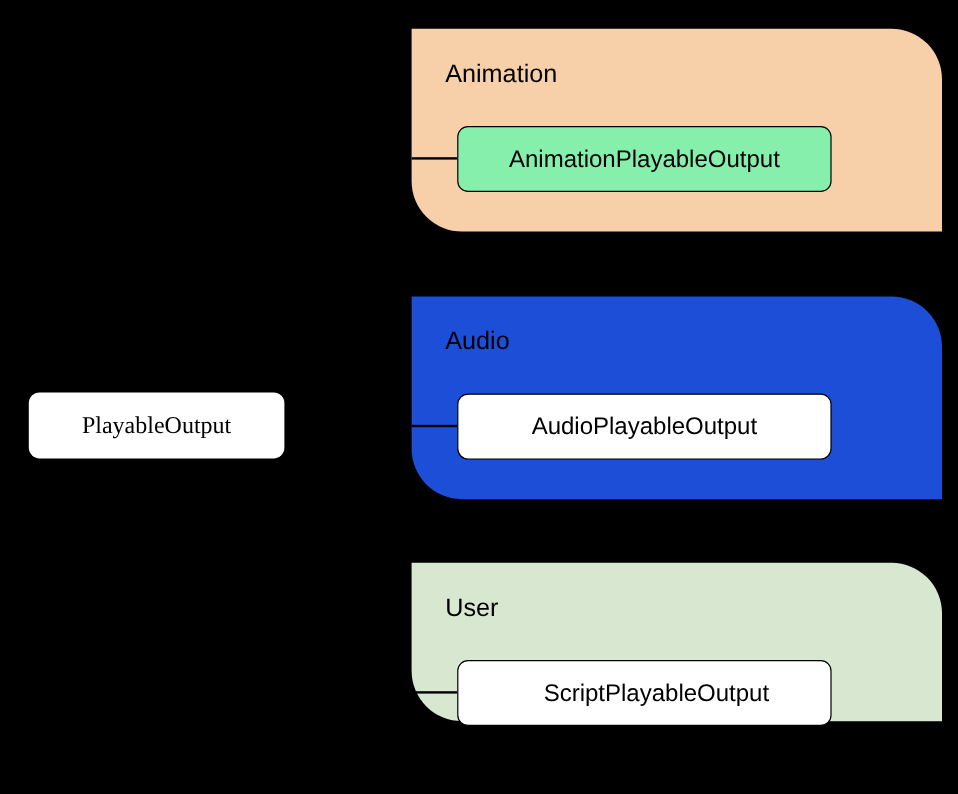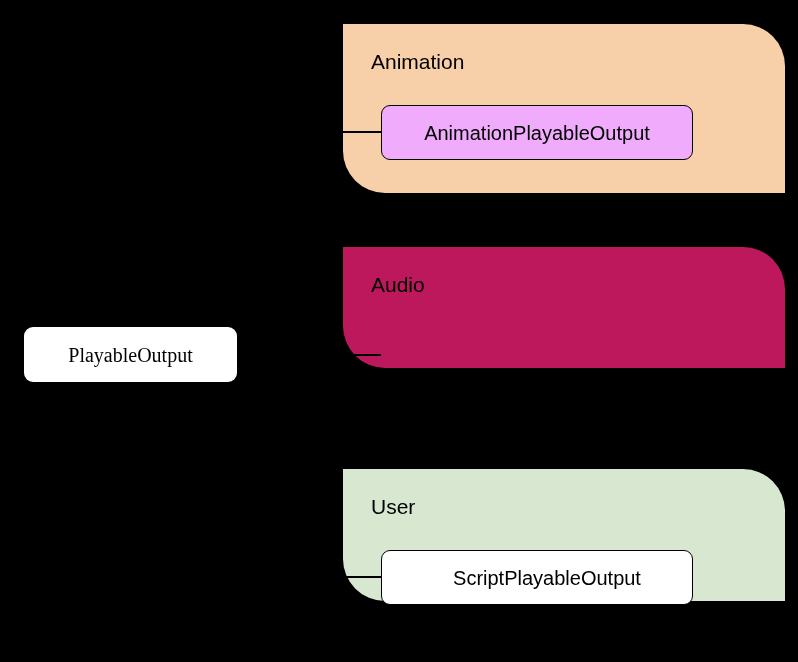--- a/index.html
+++ b/index.html
@@ -95,28 +95,31 @@
 
 <div id="canvas" style="background: rgb(0, 0, 0);">
 
   <div class="base-node" style="background: rgb(255, 255, 255);">
     <span class="base-node-label" style="color: rgb(0, 0, 0);">PlayableOutput</span>
   </div>
 
   <div class="pkg" id="pkg-0" style="top: 24px; height: 169px; background: rgb(247, 207, 168);">
     <span class="pkg-title">Animation</span>
     <div class="connector"></div>
-    <div class="member-node" style="background: #f0abfc;">
+    <div class="member-node" style="background: #86efac;">
       <span class="member-node-label">AnimationPlayableOutput</span>
     </div>
   </div>
 
-  <div class="pkg" id="pkg-1" style="top: 247px; height: 121px; background: #be185d;">
+  <div class="pkg" id="pkg-1" style="top: 247px; height: 169px; background: #1d4ed8;">
     <span class="pkg-title">Audio</span>
     <div class="connector"></div>
+    <div class="member-node" style="background: rgb(255, 255, 255);">
+      <span class="member-node-label">AudioPlayableOutput</span>
+    </div>
   </div>
 
   <div class="pkg" id="pkg-2" style="top: 469px; height: 132px; background: rgb(216, 232, 208);">
     <span class="pkg-title">User</span>
     <div class="connector"></div>
     <div class="member-node" style="background: rgb(255, 255, 255); padding-left: 20px;">
       <span class="member-node-label">ScriptPlayableOutput</span>
     </div>
   </div>
 

